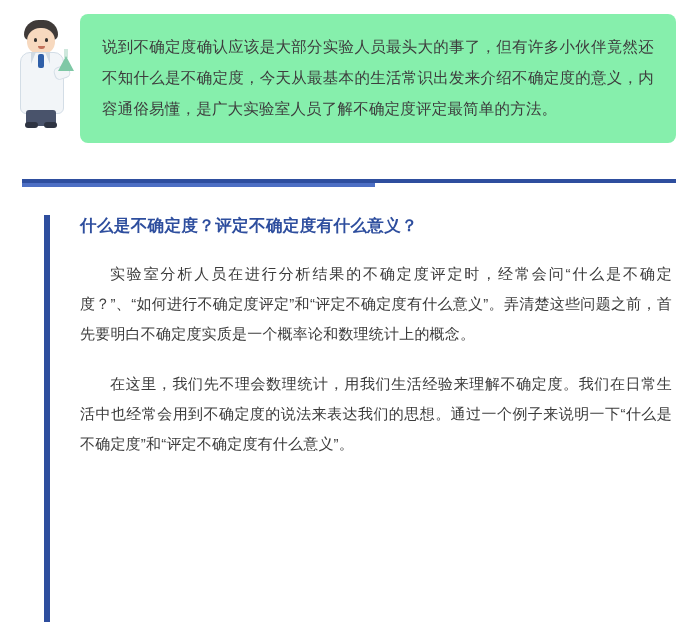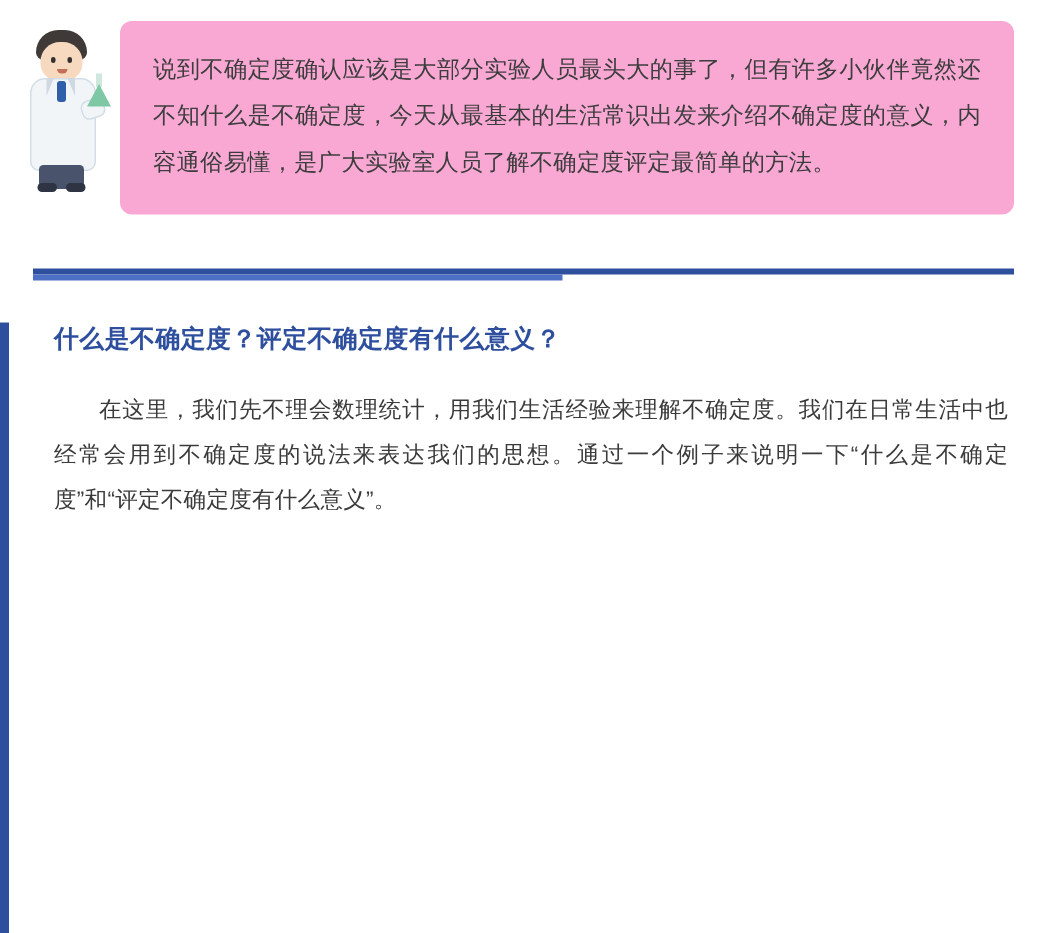--- a/index.html
+++ b/index.html
@@ -128,21 +128,21 @@
     width: 13px; height: 6px;
     background: #2e3442;
     border-radius: 3px;
   }
   .mascot .shoe-l { left: 11px; }
   .mascot .shoe-r { left: 30px; }
 
   .bubble {
     flex: 1 1 auto;
     margin-left: 8px;
-    background: #f9a8d4;
+    background: #86efac;
     border-radius: 8px;
     padding: 17px 22px 19px 22px;
     font-size: 15.5px;
     line-height: 2.0;
     color: #3d3d3d;
     letter-spacing: 0.2px;
     text-align: justify;
   }
 
   
@@ -159,20 +159,21 @@
     height: 4px;
     width: 54%;
     background: #4d6fc4;
     margin-top: 0px;
   }
 
   
   .article {
     padding: 0 26px 0 22px;
     position: relative;
+    margin-left: 44px;
   }
   .left-bar {
     position: absolute;
     left: 0px;
     top: 0px;
     width: 6px;
     height: 410px;
     background: #2e4e9e;
   }
   .heading {
@@ -217,14 +218,15 @@
 </div>
 
 <div class="rule-wrap">
   <div class="rule"></div>
   <div class="rule-accent"></div>
 </div>
 
 <div class="article">
   <div class="left-bar"></div>
   <div class="heading">什么是不确定度？评定不确定度有什么意义？</div>
+  <p class="para">实验室分析人员在进行分析结果的不确定度评定时，经常会问“什么是不确定度？”、“如何进行不确定度评定”和“评定不确定度有什么意义”。弄清楚这些问题之前，首先要明白不确定度实质是一个概率论和数理统计上的概念。</p>
   <p class="para">在这里，我们先不理会数理统计，用我们生活经验来理解不确定度。我们在日常生活中也经常会用到不确定度的说法来表达我们的思想。通过一个例子来说明一下“什么是不确定度”和“评定不确定度有什么意义”。</p>
 </div>
 
 </body></html>

